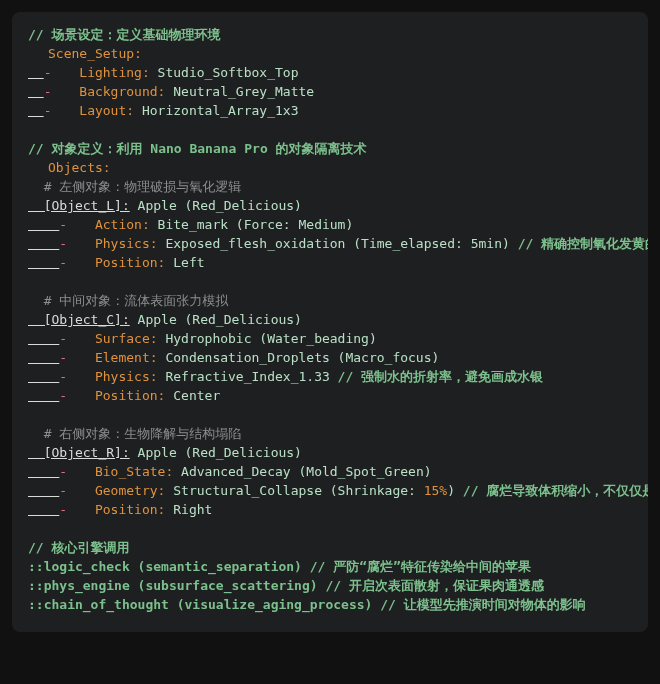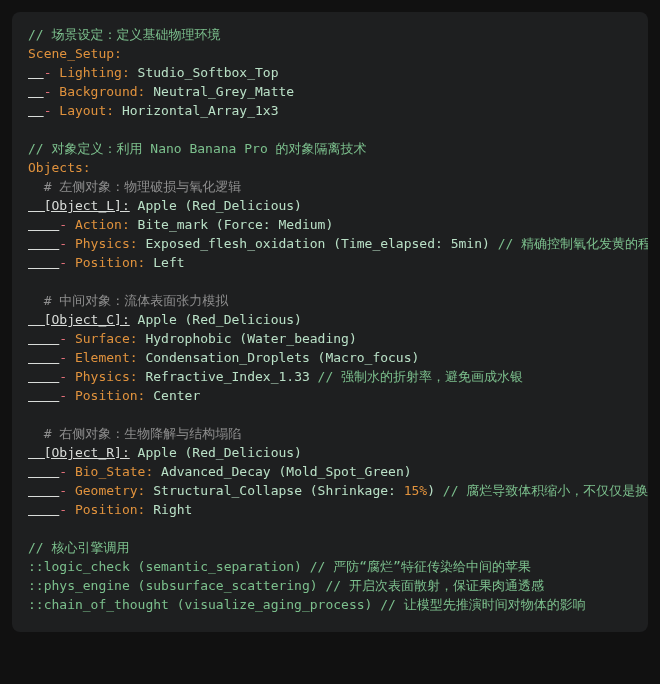--- a/index.html
+++ b/index.html
@@ -57,22 +57,22 @@
     overflow:hidden;
     padding:13px 0 0 16px;
   }
   .code-content{
     font-family:"DejaVu Sans Mono","Liberation Mono",monospace;
     font-size:13px;
     line-height:19px;
     white-space:pre;
   }
   .line{white-space:pre;min-height:19px;}
-  .tok-comment{color:var(--comment);}
-  .tok-key{color:var(--key);}
+  .tok-comment{color:var(--comment);font-weight:bold;}
+  .tok-key{color:var(--key);margin-left:20px;}
   .tok-dash{color:var(--dash);}
   .tok-value{color:var(--value);}
   .tok-plain{color:var(--plain);text-decoration:underline;}
   .tok-muted{color:var(--muted);text-align:right;}
   .tok-number{color:var(--key);}
 </style>
 </head>
 <body>
 
 <div class="code-card">

